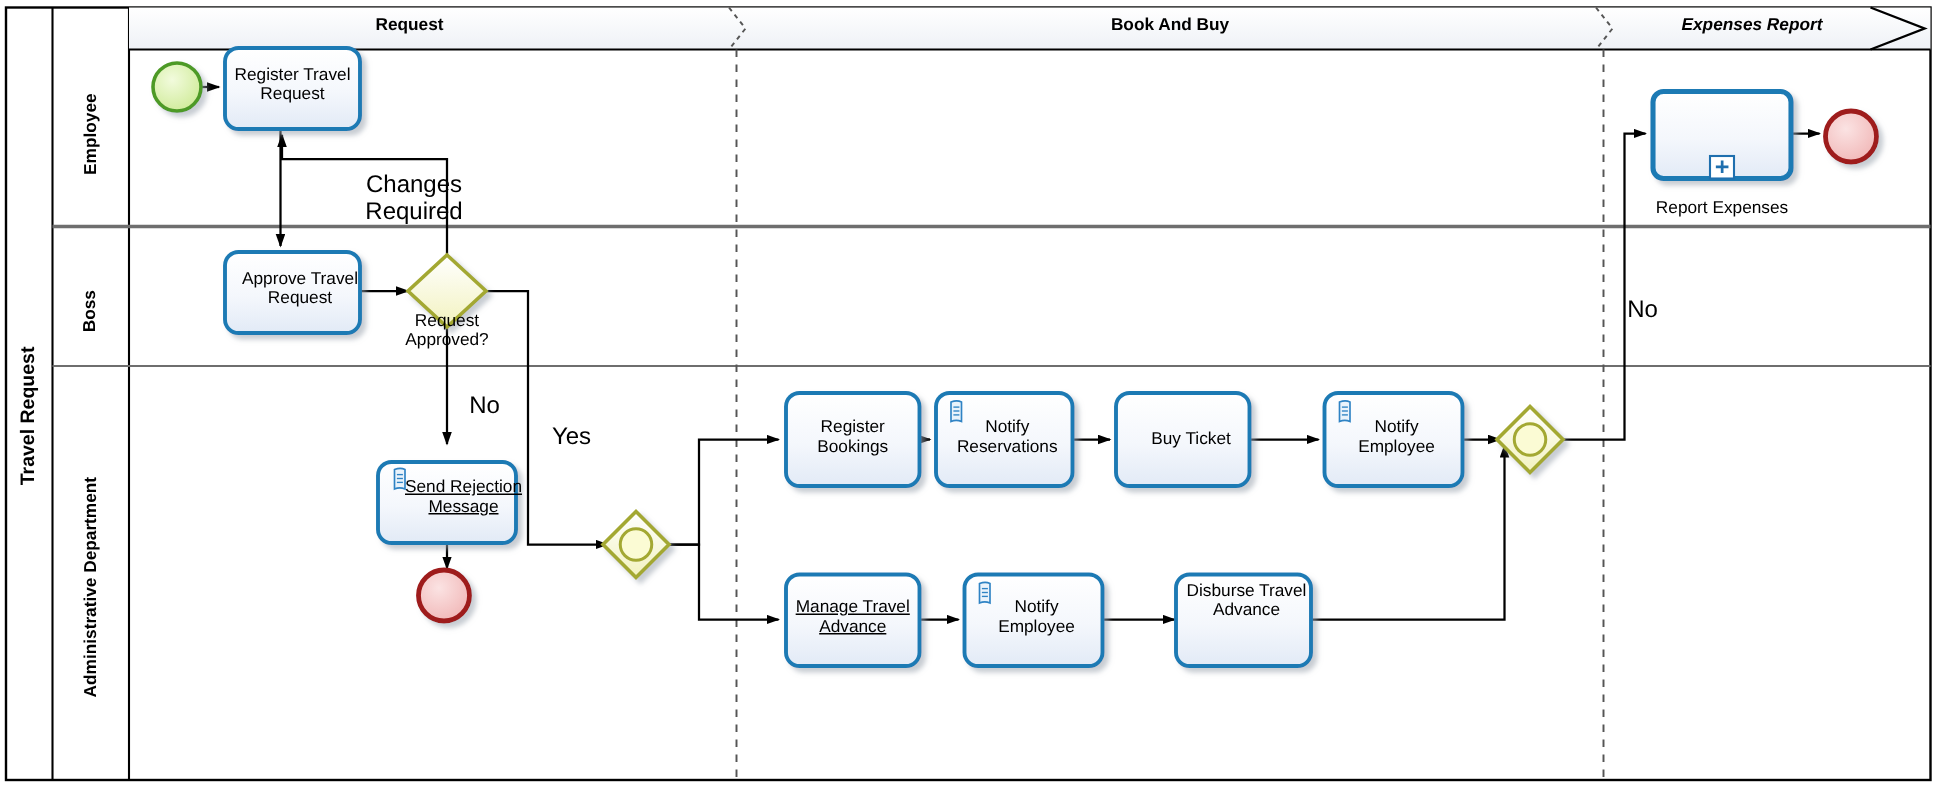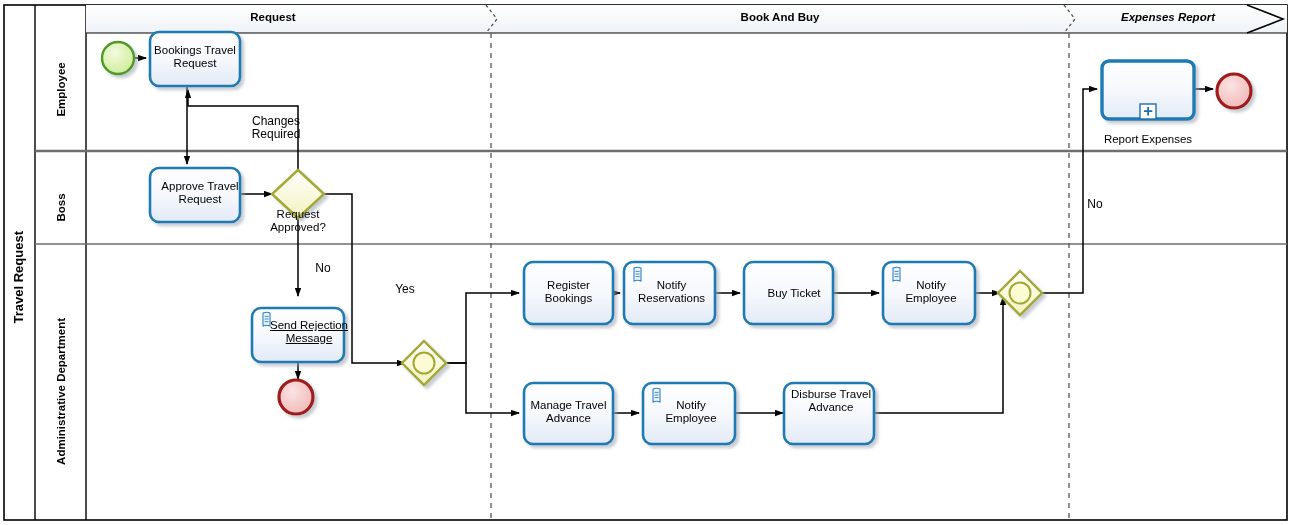--- a/index.html
+++ b/index.html
@@ -3,21 +3,21 @@
 <meta charset="utf-8">
 <style>
   html,body{margin:0;padding:0;background:#ffffff;}
   body{font-family:"Liberation Sans", sans-serif;}
   #canvas{position:relative;width:1291px;height:525px;overflow:hidden;background:#fff;}
   svg#diagram{position:absolute;left:0;top:0;width:1291px;height:525px;}
 
   .lbl{position:absolute;font-family:"Liberation Sans",sans-serif;color:#000;
        text-align:center;line-height:1.12;white-space:pre-line;pointer-events:none;}
   .task-label{font-size:11.5px;}
-  .small-label{font-size:12px;}
+  .small-label{font-size:16px;}
   .phase-label{font-size:11.5px;font-weight:bold;}
   .lane-label{font-size:11.5px;font-weight:bold;}
   .pool-label{font-size:13px;font-weight:bold;}
   .rot{transform-origin:50% 50%;}
 </style>
 </head>
 <body>
 
 <div id="canvas">
 
@@ -208,43 +208,43 @@
     <span style="display:inline-block;transform:rotate(-90deg);">Boss</span>
   </div>
   <div class="lbl lane-label" style="left:-78px;top:372px;width:278px;height:18px;">
     <span style="display:inline-block;transform:rotate(-90deg);">Administrative Department</span>
   </div>
 
   <div class="lbl phase-label" style="left:190px;top:11px;width:166px;">Request</div>
   <div class="lbl phase-label" style="left:697px;top:11px;width:166px;">Book And Buy</div>
   <div class="lbl phase-label" style="left:1085px;top:11px;width:166px;font-style:italic;">Expenses Report</div>
 
-  <div class="lbl task-label" style="left:150px;top:44px;width:90px;">Bookings Travel
+  <div class="lbl task-label" style="left:150px;top:44px;width:90px;">Register Travel
 Request</div>
   <div class="lbl task-label" style="left:150px;top:180px;width:100px;">Approve Travel
 Request</div>
   <div class="lbl task-label" style="left:252px;top:319px;width:114px;text-decoration:underline;">Send Rejection
 Message</div>
   <div class="lbl task-label" style="left:524px;top:279px;width:89px;">Register
 Bookings</div>
   <div class="lbl task-label" style="left:626px;top:279px;width:91px;">Notify
 Reservations</div>
   <div class="lbl task-label" style="left:744px;top:287px;width:100px;">Buy Ticket</div>
   <div class="lbl task-label" style="left:885px;top:279px;width:92px;">Notify
 Employee</div>
-  <div class="lbl task-label" style="left:524px;top:399px;width:89px;">Manage Travel
+  <div class="lbl task-label" style="left:524px;top:399px;width:89px;text-decoration:underline;">Manage Travel
 Advance</div>
   <div class="lbl task-label" style="left:645px;top:399px;width:92px;">Notify
 Employee</div>
   <div class="lbl task-label" style="left:784px;top:388px;width:94px;">Disburse Travel
 Advance</div>
   <div class="lbl task-label" style="left:1092px;top:133px;width:112px;">Report Expenses</div>
 
   <div class="lbl task-label" style="left:252px;top:208px;width:92px;">Request
 Approved?</div>
 
   <div class="lbl small-label" style="left:240px;top:115px;width:72px;">Changes
 Required</div>
   <div class="lbl small-label" style="left:308px;top:262px;width:30px;">No</div>
-  <div class="lbl small-label" style="left:366px;top:283px;width:30px;margin-left:24px;">Yes</div>
+  <div class="lbl small-label" style="left:366px;top:283px;width:30px;">Yes</div>
   <div class="lbl small-label" style="left:1080px;top:198px;width:30px;">No</div>
 
 </div>
 
 </body></html>

